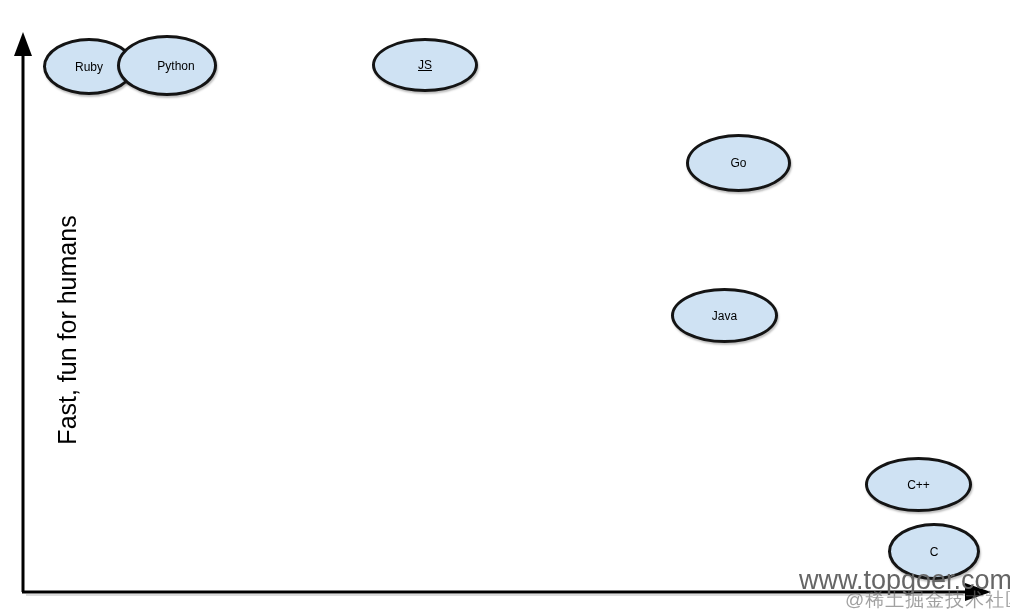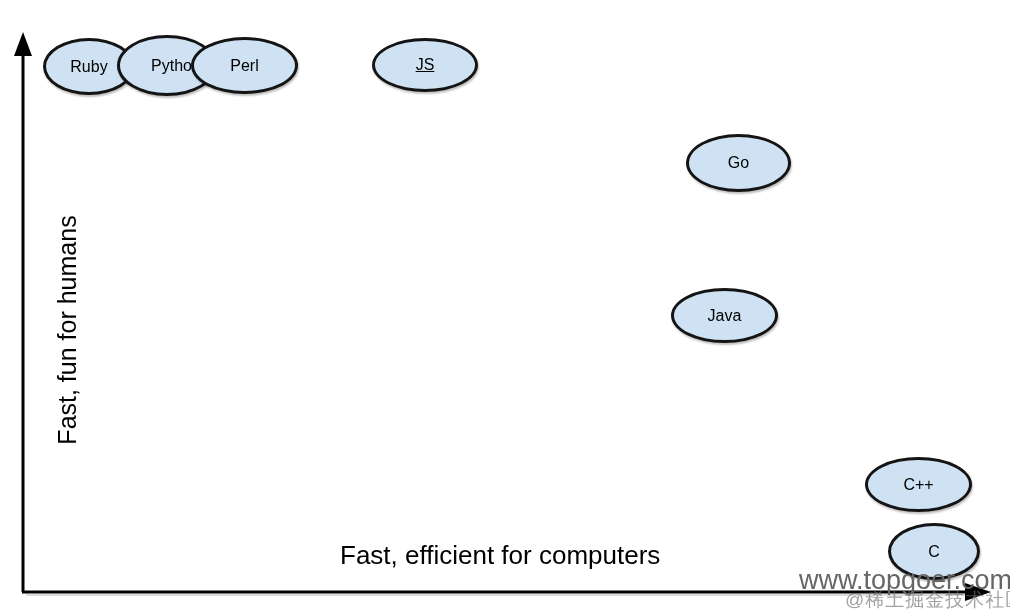--- a/index.html
+++ b/index.html
@@ -18,21 +18,21 @@
     z-index: 1;
   }
   .node {
     position: absolute;
     background: #cfe2f3;
     border: 3px solid #141414;
     border-radius: 50%;
     display: flex;
     align-items: center;
     justify-content: center;
-    font-size: 16px;
+    font-size: 12px;
     color: #000000;
     box-shadow: 1px 2px 2px rgba(0,0,0,0.25);
     box-sizing: border-box;
     z-index: 2;
   }
   .node-ruby   { left: 43px;  top: 38px;  width: 92px;  height: 57px; z-index: 2; }
   .node-python { left: 117px; top: 35px;  width: 100px; height: 61px; z-index: 3; }
   .node-python .node-label { padding-left: 18px; }
   .node-perl   { left: 191px; top: 37px;  width: 107px; height: 57px; z-index: 4; }
   .node-js     { left: 372px; top: 38px;  width: 106px; height: 54px; text-decoration: underline; }
@@ -82,30 +82,26 @@
 
   <svg class="axes-svg" viewBox="0 0 1010 610" xmlns="http://www.w3.org/2000/svg">
     <line x1="23" y1="592" x2="23" y2="52" stroke="#000000" stroke-width="3"></line>
     <polygon points="23,32 14,56 32,56" fill="#000000"></polygon>
     <line x1="22" y1="592" x2="968" y2="592" stroke="#000000" stroke-width="3"></line>
     <polygon points="991,592 965,583 965,601" fill="#000000"></polygon>
     <line x1="26" y1="595" x2="965" y2="595" stroke="#bbbbbb" stroke-width="1"></line>
   </svg>
 
   <div class="y-axis-label">Fast, fun for humans</div>
-  <div class="x-axis-label">Fast, efficient for computers</div>
 
   <div class="node node-ruby">
     <span class="node-label">Ruby</span>
   </div>
   <div class="node node-python">
     <span class="node-label">Python</span>
-  </div>
-  <div class="node node-perl">
-    <span class="node-label">Perl</span>
   </div>
   <div class="node node-js">
     <span class="node-label">JS</span>
   </div>
   <div class="node node-java">
     <span class="node-label">Java</span>
   </div>
   <div class="node node-go">
     <span class="node-label">Go</span>
   </div>

